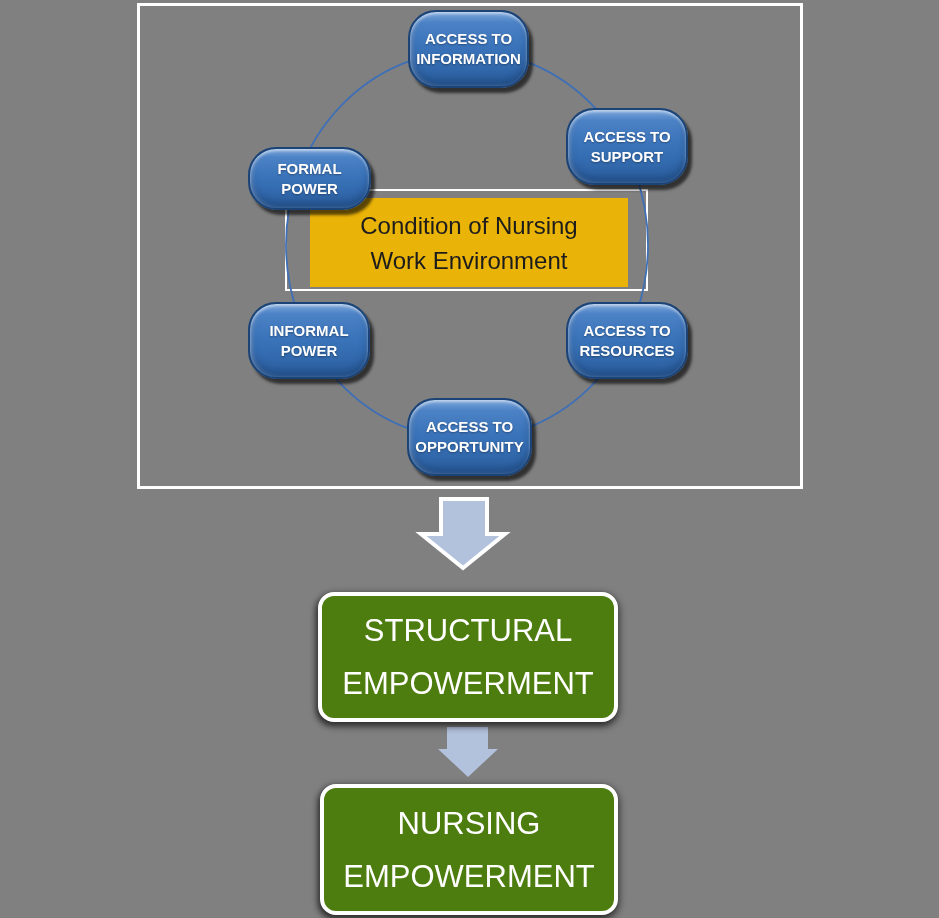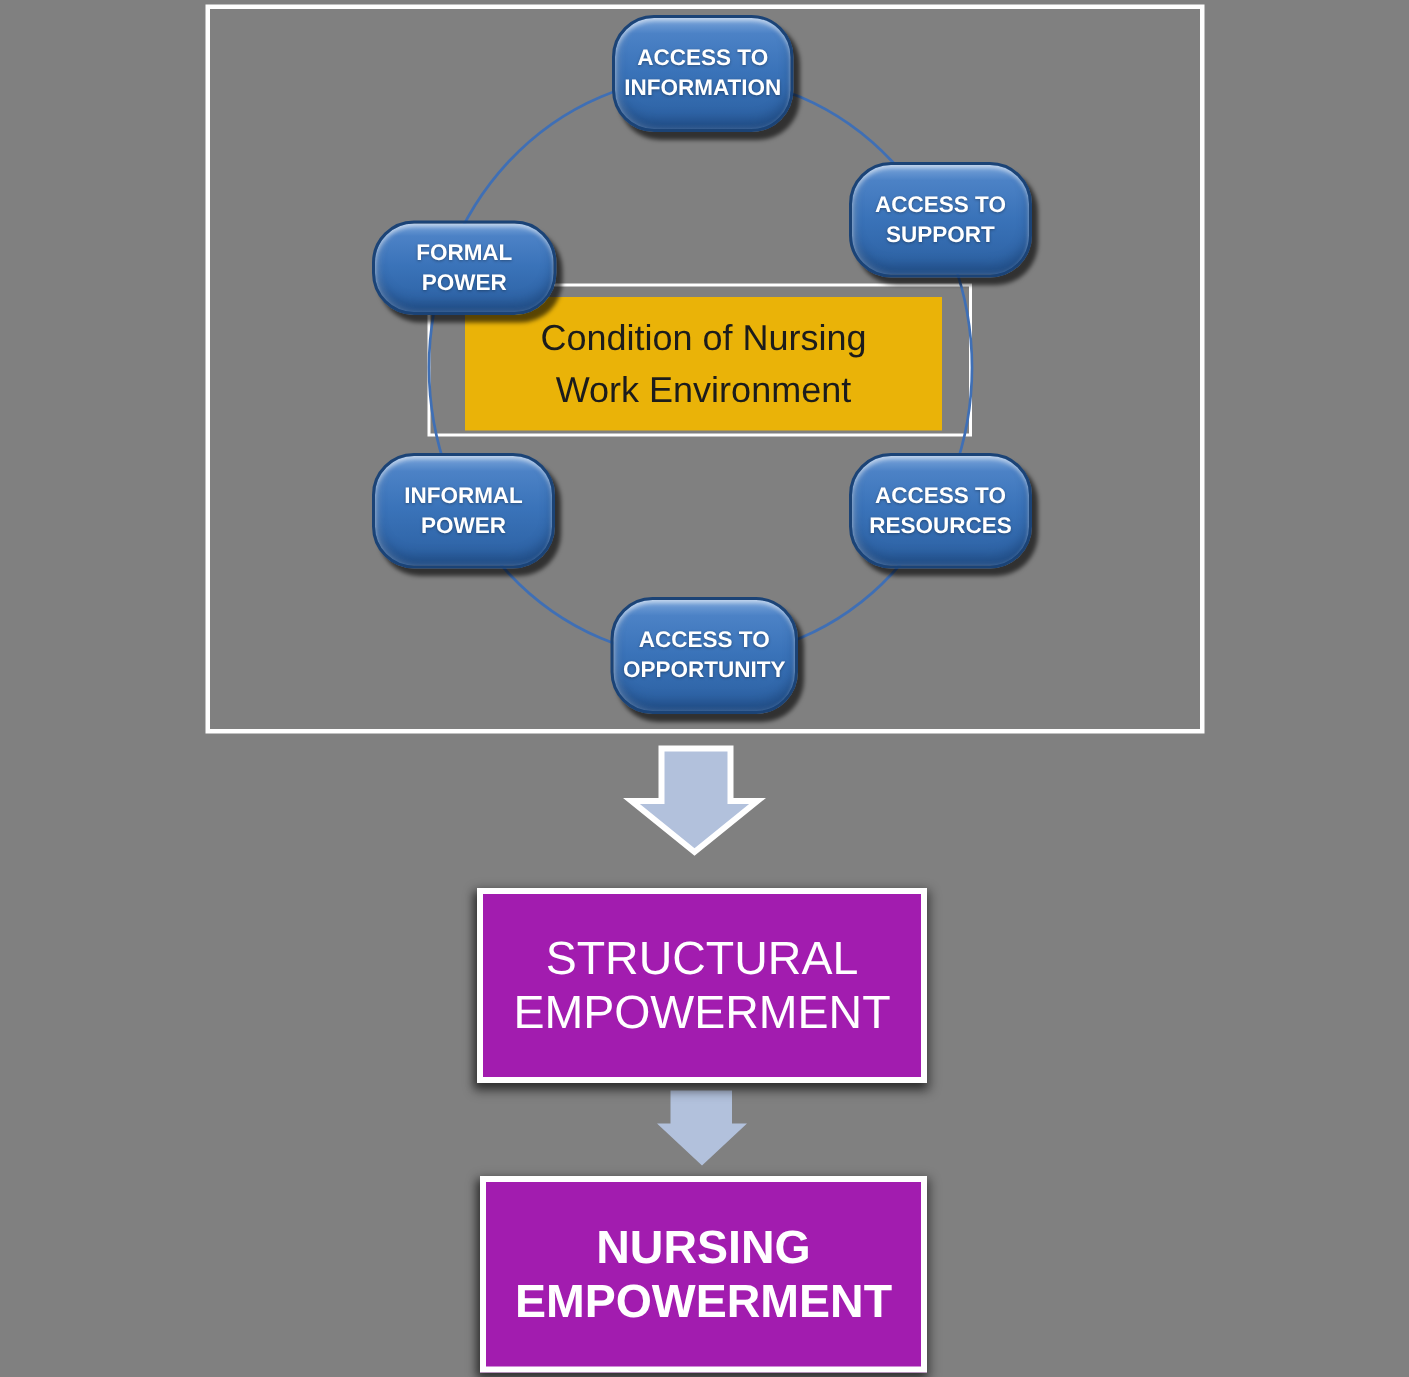--- a/index.html
+++ b/index.html
@@ -64,28 +64,28 @@
   .n-resources{left:566px;top:302px;width:122px;height:77px;}
   .n-opportunity{left:407px;top:398px;width:125px;height:78px;}
   
   .flow-box{
     position:absolute;
     box-sizing:border-box;
     display:flex;align-items:center;justify-content:center;
     text-align:center;
     white-space:pre-line;
     color:#ffffff;
-    font-size:31px;line-height:36px;
-    background:#a21caf;
+    font-size:31px;line-height:53px;
+    background:#4d7c0f;
     border:4px solid #ffffff;
-    border-radius:0;
+    border-radius:16px;
     box-shadow:0 3px 7px 2px rgba(0,0,0,0.45), -2px 3px 5px rgba(0,0,0,0.35);
   }
   .f-structural{left:318px;top:592px;width:300px;height:130px;}
-  .f-nursing{left:320px;top:784px;width:298px;height:131px;font-weight:bold;}
+  .f-nursing{left:320px;top:784px;width:298px;height:131px;}
 </style>
 </head>
 <body>
 
 <div id="stage">
 
   <div class="frame"></div>
 
   <div class="center-outline"></div>
 

